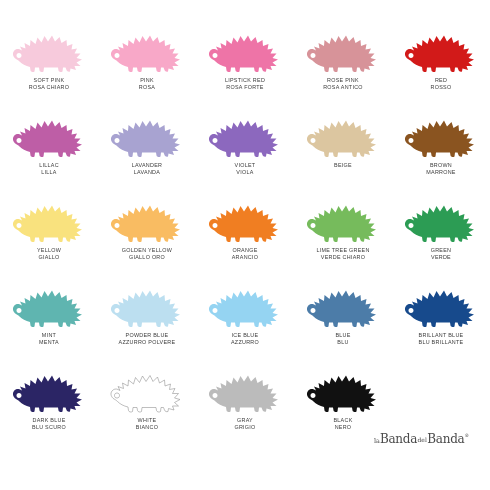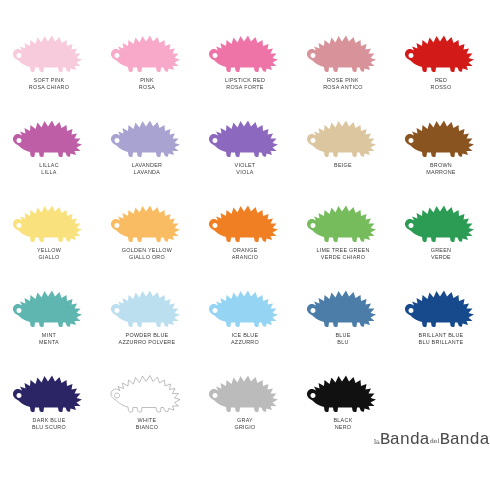--- a/index.html
+++ b/index.html
@@ -85,23 +85,22 @@
     white-space: nowrap;
     letter-spacing: -0.2px;
   }
   .logo-la {
     font-size: 6.5px;
     vertical-align: 0.5px;
     letter-spacing: 0;
     text-align: center;
   }
   .logo-big {
-    font-size: 17px;
+    font-size: 12px;
     letter-spacing: -0.3px;
-    font-family: Liberation Mono, monospace;
   }
   .logo-del {
     font-size: 6px;
     vertical-align: 1px;
     letter-spacing: 0;
     padding: 0 0.5px;
   }
   .logo-mark {
     font-size: 4.5px;
     vertical-align: 6px;

